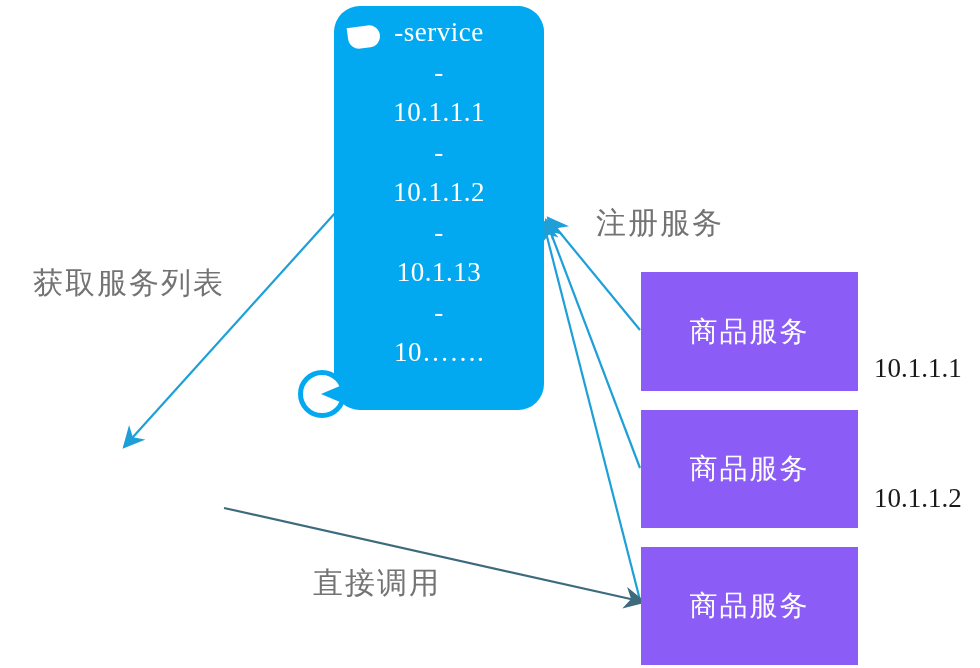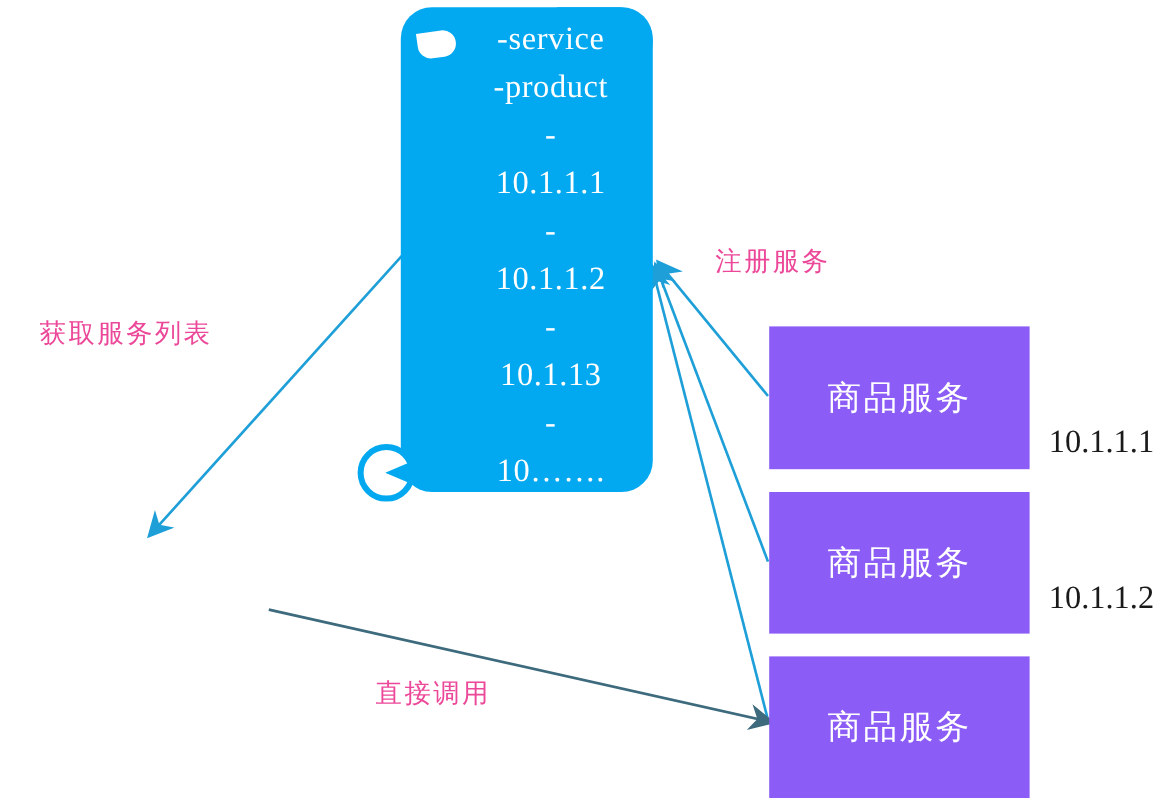--- a/index.html
+++ b/index.html
@@ -80,21 +80,20 @@
   .registry-lines {
     position: absolute;
     left: 0;
     top: 6px;
     width: 210px;
     text-align: center;
     color: #ffffff;
     font-size: 27px;
     line-height: 40px;
     letter-spacing: 0.5px;
-    padding-left: 20px;
   }
   .registry-lines div {
     white-space: nowrap;
   }
 
   
   .svc-box {
     position: absolute;
     background: #8b5cf6;
     color: #ffffff;
@@ -121,22 +120,22 @@
     font-size: 27px;
     white-space: nowrap;
   }
   .ip-label.i1 { top: 353px; }
   .ip-label.i2 { top: 483px; }
   .ip-label.i3 { top: 637px; }
 
   
   .annot {
     position: absolute;
-    color: #ec4899;
-    font-size: 22px;
+    color: #737373;
+    font-size: 30px;
     letter-spacing: 2px;
     white-space: nowrap;
   }
   .annot.get-list   { left: 33px;  top: 263px; }
   .annot.register   { left: 596px; top: 203px; }
   .annot.direct     { left: 313px; top: 563px; }
 
   
   svg.arrows {
     position: absolute;
@@ -173,21 +172,20 @@
     <line x1="224" y1="508" x2="644" y2="602" stroke="#3D6B7D" stroke-width="2.2" marker-end="url(#ah-slate)"></line>
   </svg>
 
   <div class="registry">
     <div class="registry-body"></div>
     <div class="registry-lobe"></div>
     <div class="leaf-icon"></div>
     <div class="registry-notch-bl"></div>
     <div class="registry-lines">
       <div>-service</div>
-      <div>-product</div>
       <div>-</div>
       <div>10.1.1.1</div>
       <div>-</div>
       <div>10.1.1.2</div>
       <div>-</div>
       <div>10.1.13</div>
       <div>-</div>
       <div>10…….</div>
     </div>
   </div>

